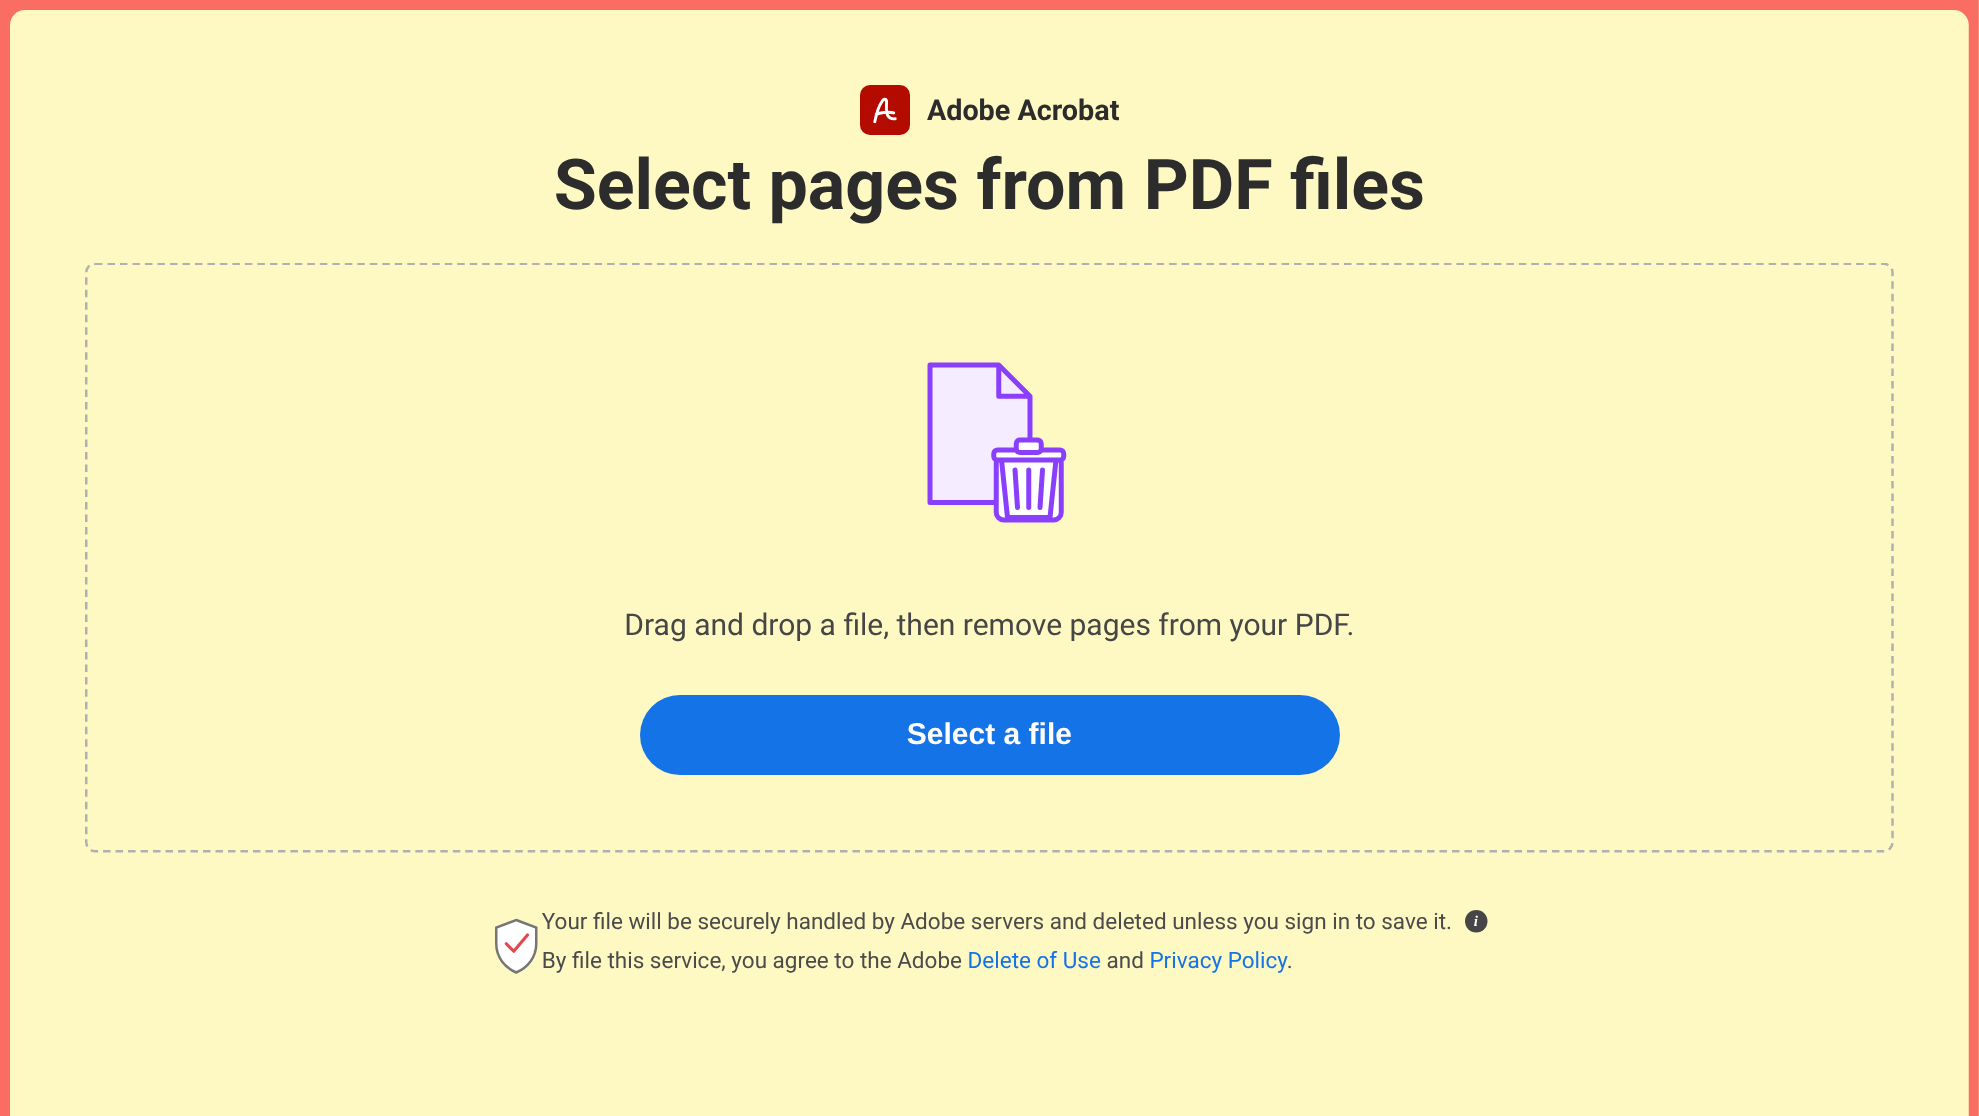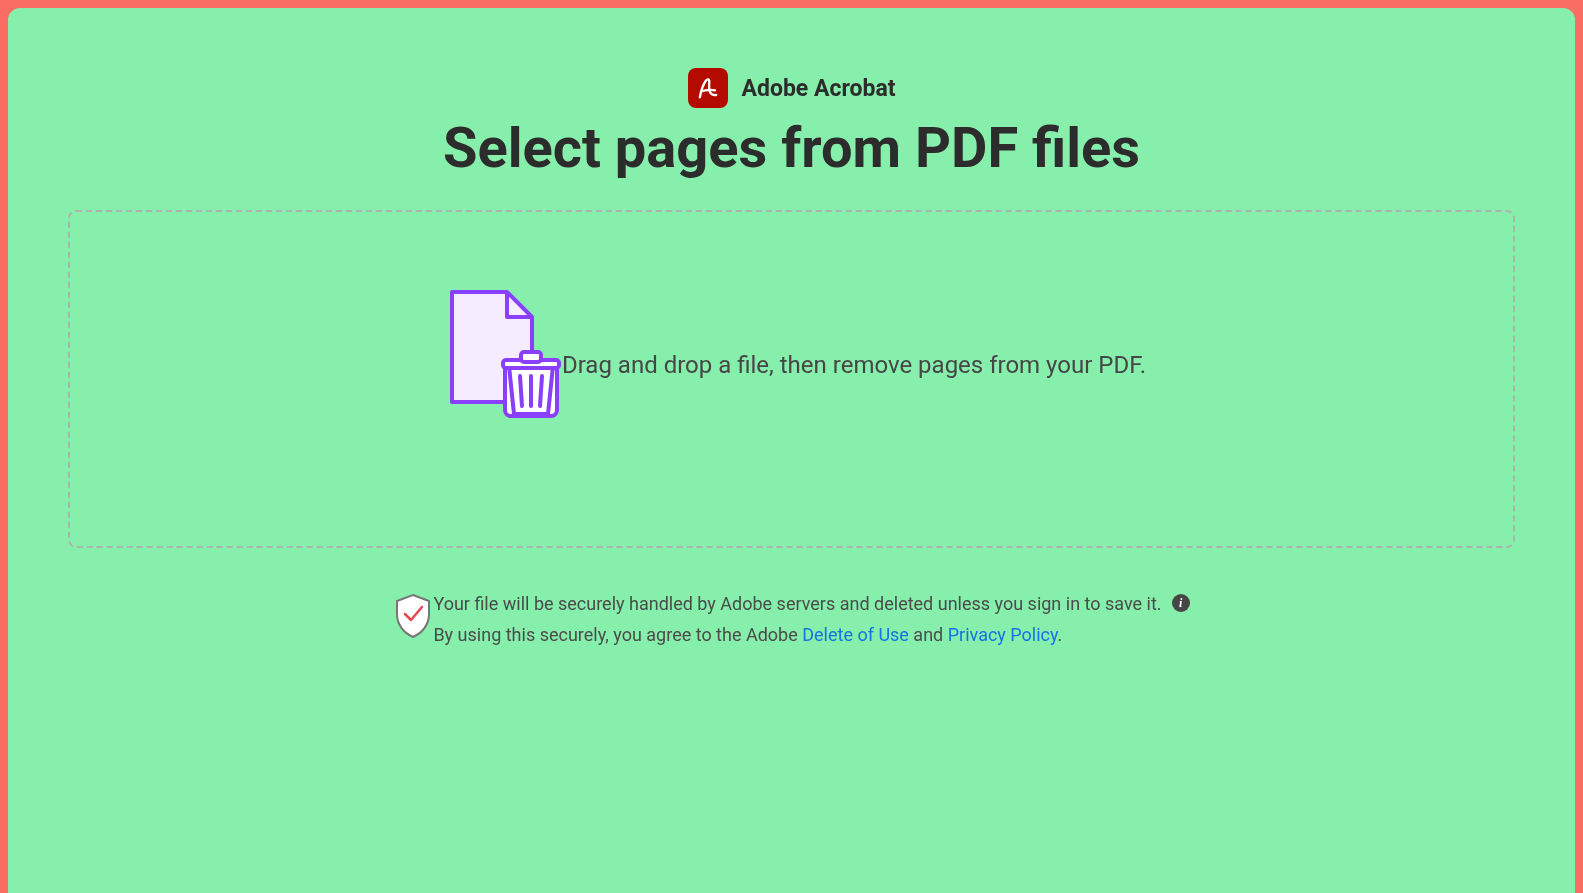--- a/index.html
+++ b/index.html
@@ -7,21 +7,21 @@
       padding: 0;
       box-sizing: border-box;
     }
     body {
       font-family: -apple-system, BlinkMacSystemFont, "Segoe UI", Roboto, Helvetica, Arial, sans-serif;
       background: #fa6d63;
       padding: 8px 8px 0 8px;
       min-height: 893px;
     }
     .main-container {
-      background: #86efac;
+      background: #fef9c3;
       border-radius: 12px 12px 0 0;
       padding: 60px 40px 40px 40px;
       min-height: 885px;
       position: relative;
     }
     .header-section {
       text-align: center;
       margin-bottom: 30px;
     }
     .brand-row {
@@ -54,21 +54,21 @@
       font-weight: 700;
       color: #2c2c2c;
       line-height: 1.1;
     }
     .dropzone {
       border: 2px dashed #b0b0b0;
       border-radius: 8px;
       margin: 0 20px;
       padding: 75px 40px 60px 40px;
       display: flex;
-      flex-direction: row;
+      flex-direction: column;
       align-items: center;
       justify-content: center;
     }
     .file-icon {
       margin-bottom: 60px;
     }
     .instruction-text {
       font-size: 24px;
       color: #464646;
       margin-bottom: 42px;
@@ -80,21 +80,21 @@
       border: none;
       border-radius: 100px;
       padding: 18px 100px;
       font-size: 24px;
       font-weight: 700;
       cursor: pointer;
       min-width: 560px;
     }
     .footer-section {
       display: flex;
-      align-items: flex-start;
+      align-items: flex-end;
       justify-content: center;
       margin-top: 40px;
       padding: 0 40px;
     }
     .shield-icon {
       flex-shrink: 0;
       margin-top: 4px;
     }
     .footer-text {
       font-size: 18px;
@@ -154,32 +154,33 @@
           <path d="M4 14 L48 14 L43 62 L9 62 Z" fill="#ffffff" stroke="#8a3ffc" stroke-width="4" stroke-linejoin="round"></path>
           <rect x="-2" y="8" width="56" height="8" rx="3" fill="#ffffff" stroke="#8a3ffc" stroke-width="4"></rect>
           <rect x="16" y="0" width="20" height="10" rx="3" fill="#ffffff" stroke="#8a3ffc" stroke-width="4"></rect>
           <line x1="15" y1="24" x2="17" y2="54" stroke="#8a3ffc" stroke-width="4" stroke-linecap="round"></line>
           <line x1="26" y1="24" x2="26" y2="54" stroke="#8a3ffc" stroke-width="4" stroke-linecap="round"></line>
           <line x1="37" y1="24" x2="35" y2="54" stroke="#8a3ffc" stroke-width="4" stroke-linecap="round"></line>
         </g>
       </svg>
     </div>
     <div class="instruction-text">Drag and drop a file, then remove pages from your PDF.</div>
+    <button class="select-button">Select a file</button>
   </div>
 
   <div class="footer-section">
     <div class="shield-icon">
       <svg width="40" height="48" viewBox="0 0 40 48">
         <path d="M20 3 L36 9 L36 22 C36 33 29 41 20 45 C11 41 4 33 4 22 L4 9 Z" fill="#ffffff" stroke="#767676" stroke-width="2"></path>
         <path d="M12 22 L18 28 L29 15" fill="none" stroke="#e34850" stroke-width="2.5" stroke-linecap="round" stroke-linejoin="round"></path>
       </svg>
     </div>
     <div class="footer-text">
       <div class="footer-line1">
         <span>Your file will be securely handled by Adobe servers and deleted unless you sign in to save it.</span>
         <span class="info-icon">i</span>
       </div>
       <div>
-        <span>By using this securely, you agree to the Adobe </span><a class="footer-link">Delete of Use</a><span> and </span><a class="footer-link">Privacy Policy</a><span>.</span>
+        <span>By file this service, you agree to the Adobe </span><a class="footer-link">Delete of Use</a><span> and </span><a class="footer-link">Privacy Policy</a><span>.</span>
       </div>
     </div>
   </div>
 </div>
 
 </body></html>

